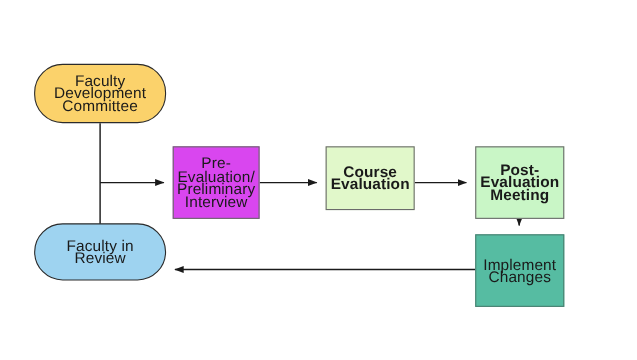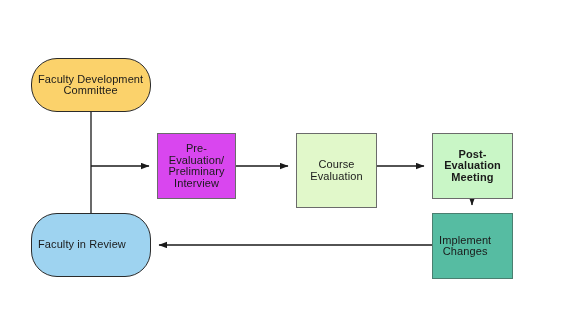--- a/index.html
+++ b/index.html
@@ -20,46 +20,47 @@
     left: 0;
     top: 0;
     width: 579px;
     height: 327px;
   }
   .node {
     position: absolute;
     box-sizing: border-box;
     display: flex;
     align-items: center;
+    justify-content: center;
     text-align: center;
     color: #1a1a1a;
-    font-size: 11px;
+    font-size: 14px;
     line-height: 11.5px;
     letter-spacing: 0.1px;
     z-index: 2;
   }
   .node .label {
     padding: 0 6px;
     white-space: pre-line;
   }
   .terminator {
     border: 1.4px solid #2b2b2b;
     border-radius: 26px;
   }
   .process {
     border: 1.4px solid #6b6b6b;
     border-radius: 0;
   }
   
   #node-fdc   { left: 31px;  top: 58px;  width: 120px; height: 54px; }
   #node-pre   { left: 157px; top: 133px; width: 79px;  height: 66px; }
-  #node-ce    { left: 296px; top: 133px; width: 81px;  height: 75px; }
+  #node-ce    { left: 296px; top: 133px; width: 81px;  height: 58px; font-weight: bold; }
   #node-post  { left: 432px; top: 133px; width: 81px;  height: 66px; }
   #node-impl  { left: 432px; top: 213px; width: 81px;  height: 66px; }
-  #node-fir   { left: 31px;  top: 213px; width: 120px; height: 64px; }
+  #node-fir   { left: 31px;  top: 203px; width: 120px; height: 52px; }
 </style>
 </head>
 <body>
 
 <div id="canvas">
 
   <svg id="edges" viewBox="0 0 579 327" xmlns="http://www.w3.org/2000/svg">
     <defs>
       <marker id="arrow-r" markerWidth="9" markerHeight="9" refX="8" refY="3.2" orient="auto" markerUnits="userSpaceOnUse">
         <path d="M0,0 L8.5,3.2 L0,6.4 z" fill="#1a1a1a"></path>

